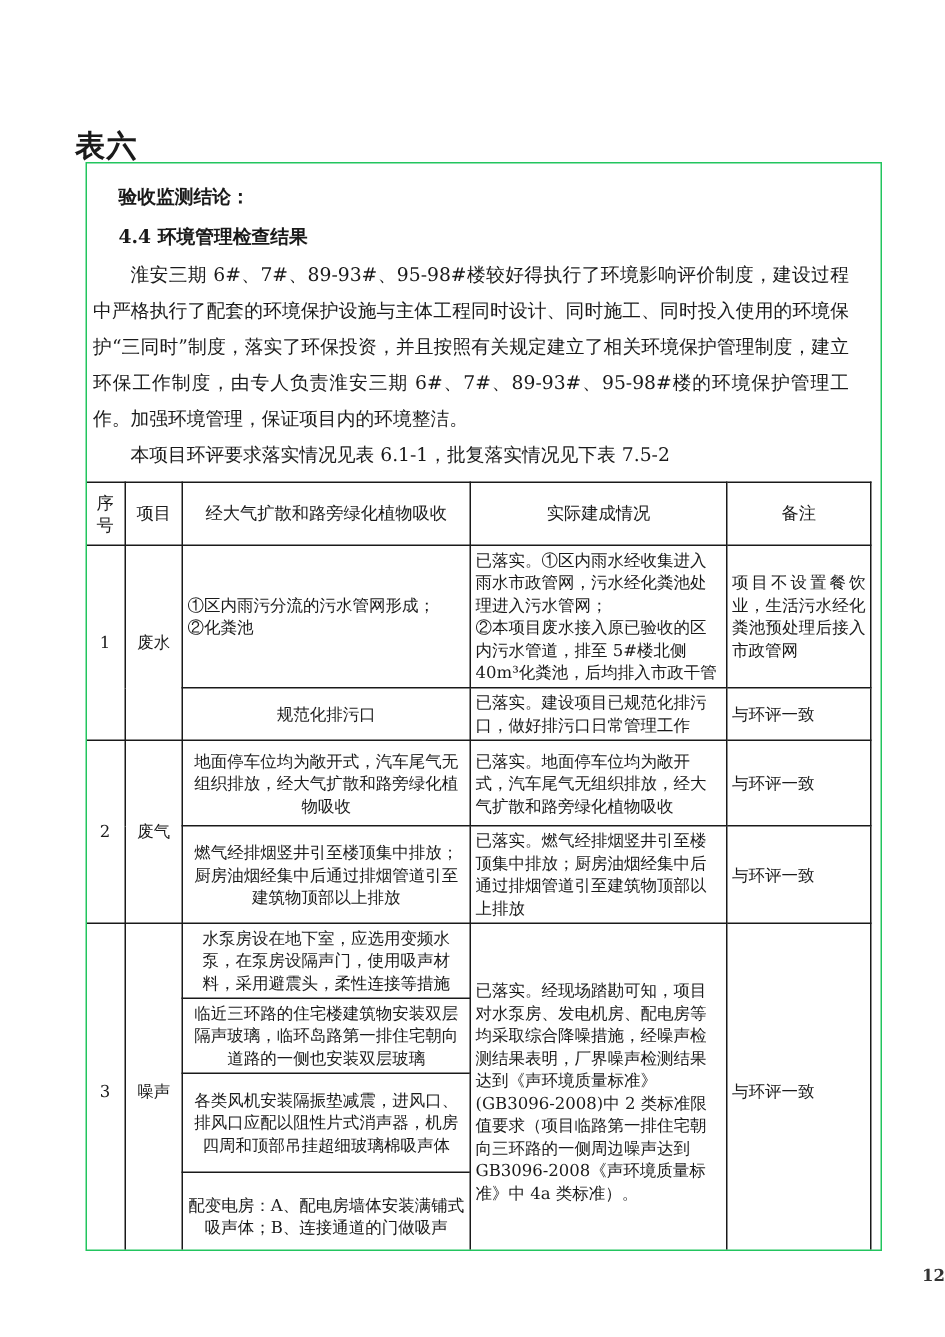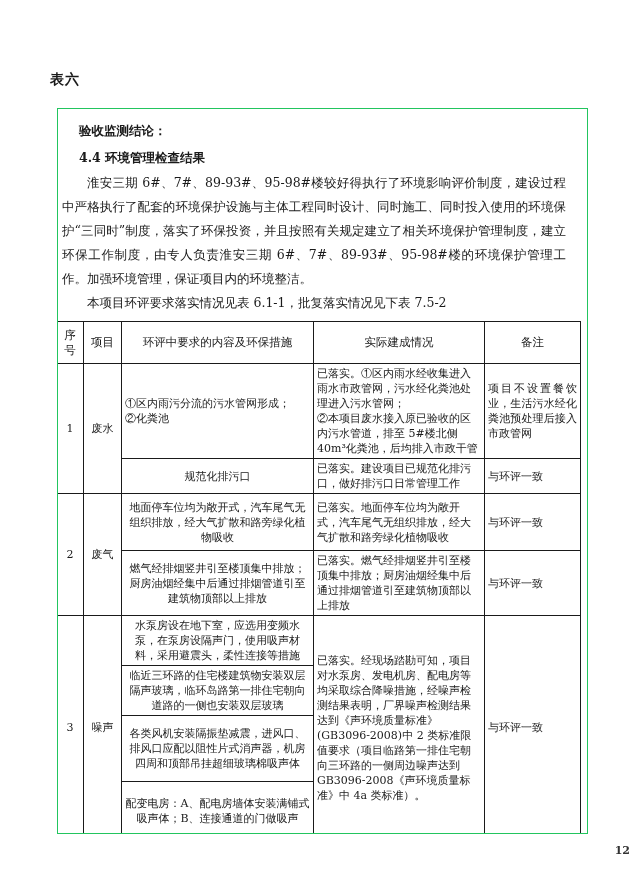--- a/index.html
+++ b/index.html
@@ -5,22 +5,22 @@
   html,body { margin:0; padding:0; background:#ffffff; }
   .page {
     position:relative;
     width:630px; height:891px;
     background:#ffffff;
     color:#1a1a1a;
     font-family:"DejaVu Serif","Liberation Serif",serif;
     overflow:hidden;
   }
   .corner-label {
-    position:absolute; left:50px; top:71px;
-    font-size:14px; font-weight:bold; letter-spacing:1px;
+    position:absolute; left:50px; top:84px;
+    font-size:20px; font-weight:bold; letter-spacing:1px;
   }
   .box {
     position:absolute; left:57px; top:108px;
     width:531px; height:726px;
     border:1px solid #22c55e;
     box-sizing:border-box;
     overflow:hidden;
   }
   .h1 { margin:12px 0 0 21px; font-size:12.5px; font-weight:bold; line-height:19px; }
   .h2 { margin:8px 0 0 21px; font-size:12.5px; font-weight:bold; line-height:19px; }
@@ -90,21 +90,21 @@
         <col style="width:38px">
         <col style="width:192px">
         <col style="width:171px">
         <col style="width:96px">
       </colgroup>
 
       <tbody>
           <tr class="rh-hdr">
         <th>序号</th>
         <th>项目</th>
-        <th>环评中要求的内容及环保措施</th>
+        <th>经大气扩散和路旁绿化植物吸收</th>
         <th>实际建成情况</th>
         <th>备注</th>
       </tr>
 
       <tr class="rh-r1a">
         <td class="c-center" rowspan="2">1</td>
         <td class="c-center" rowspan="2">废水</td>
         <td class="req-l pre">①区内雨污分流的污水管网形成；
 ②化粪池</td>
         <td class="actual"><span class="pre"><b class="impl">已落实。</b><span>①区内雨水经收集进入雨水市政管网，污水经化粪池处理进入污水管网；

